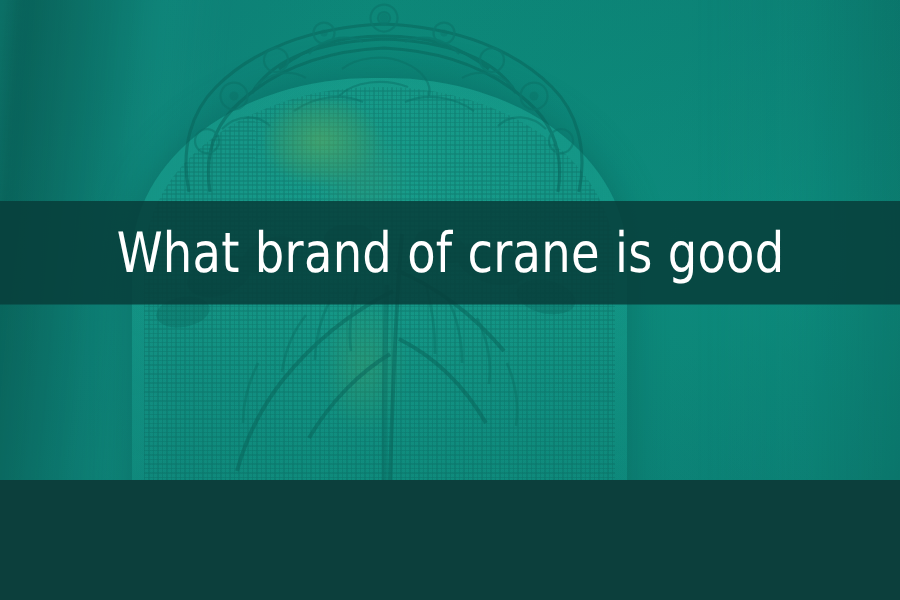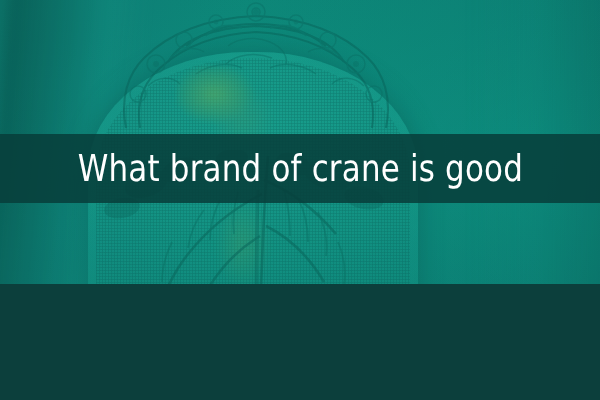--- a/index.html
+++ b/index.html
@@ -3,21 +3,21 @@
 <meta charset="utf-8">
 <style>
   html, body {
     margin: 0;
     padding: 0;
     background: #0c3f3c;
   }
   #stage {
     position: relative;
     width: 600px;
-    height: 284px;
+    height: 320px;
     overflow: hidden;
     font-family: "DejaVu Sans", "Liberation Sans", sans-serif;
     background: #13978a;
   }
 
   
   .photo {
     position: absolute;
     inset: 0;
     background:

